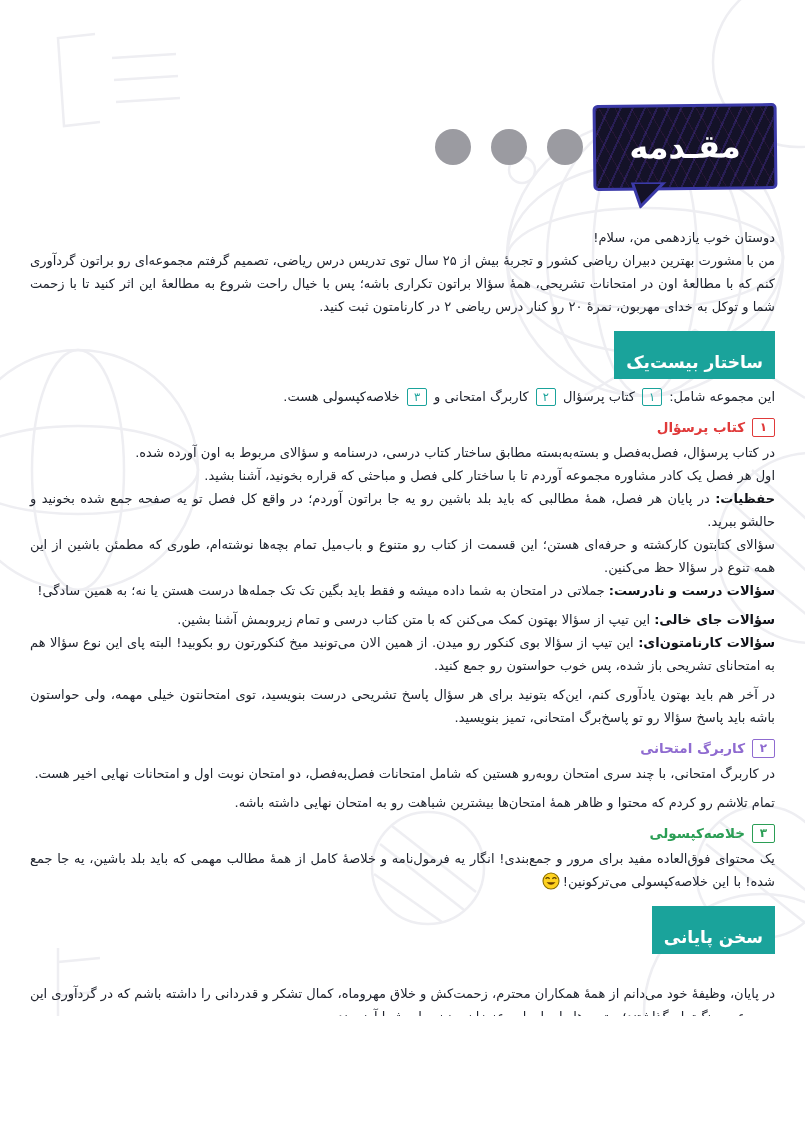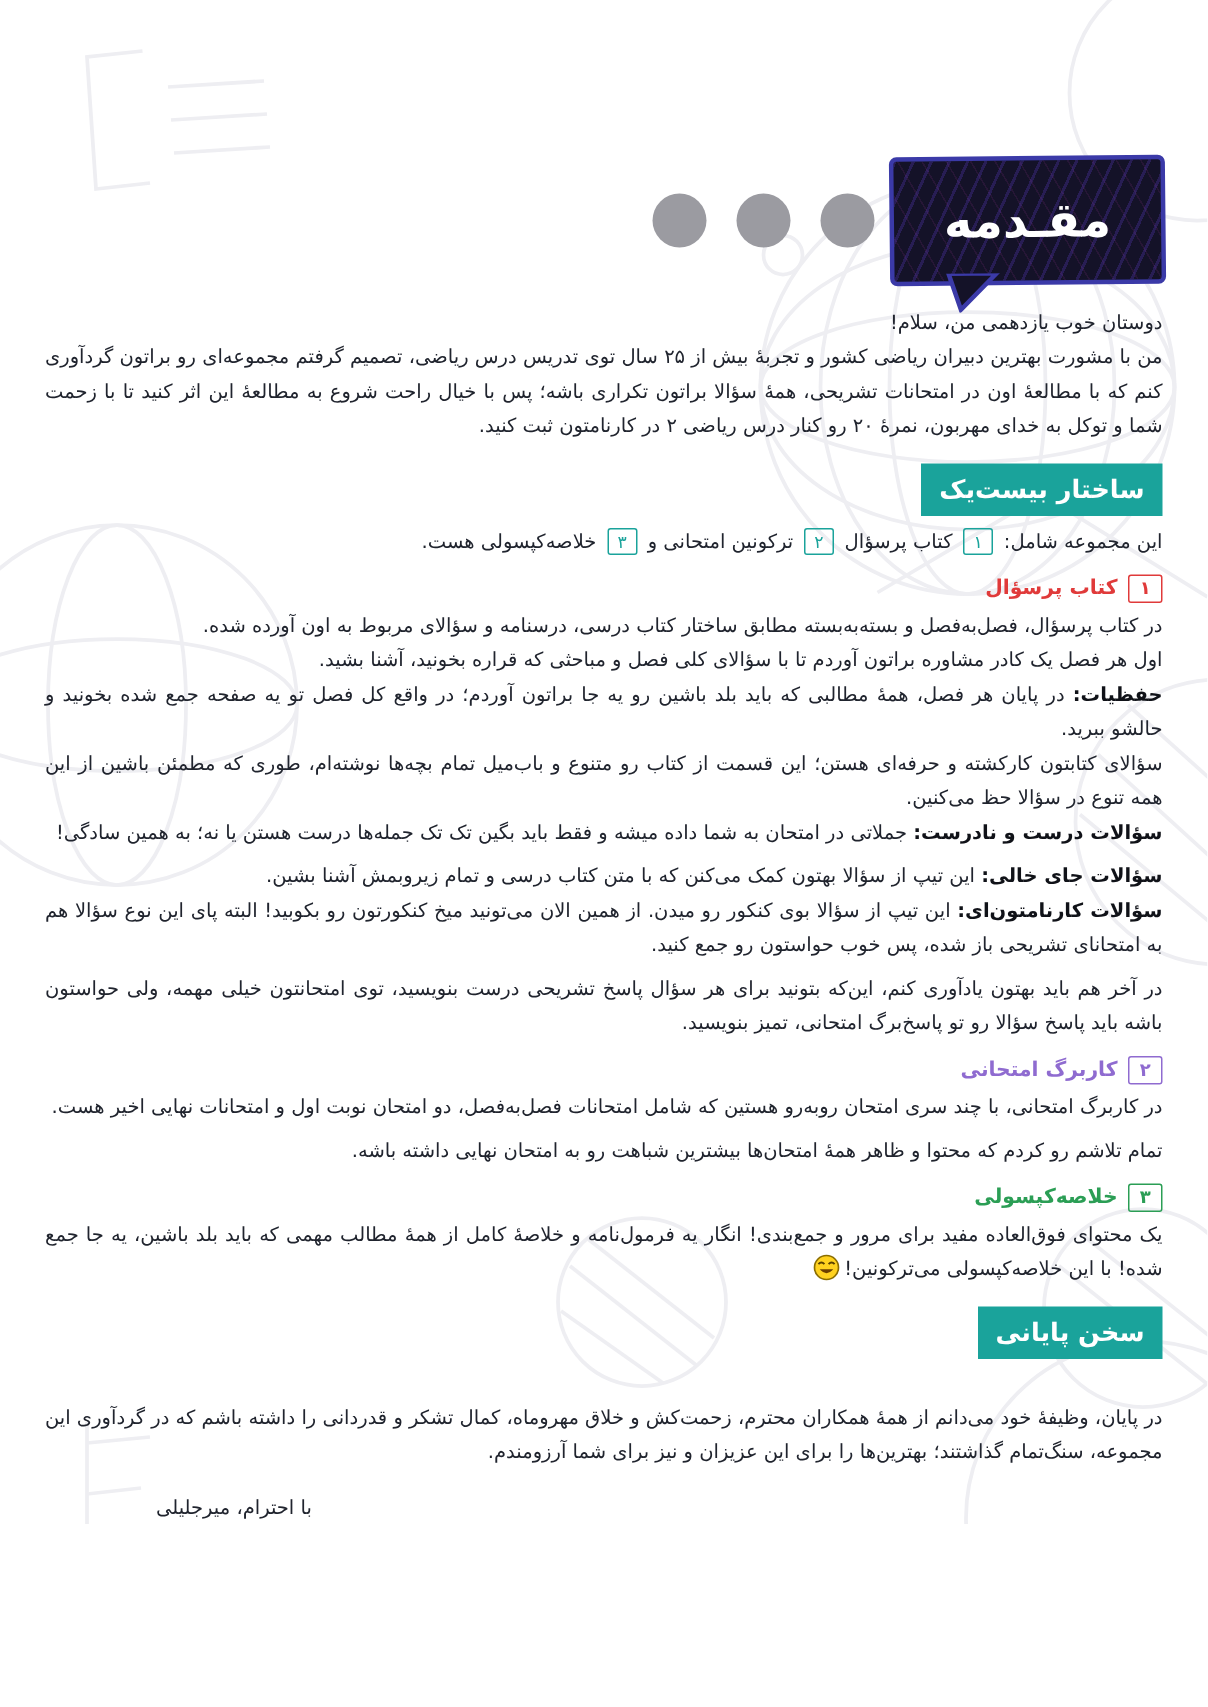--- a/index.html
+++ b/index.html
@@ -16,25 +16,25 @@
     position:absolute;top:104px;right:28px;width:178px;height:80px;
     background:#141228;border:3px solid #3b3aa8;border-radius:5px;
     display:flex;align-items:center;justify-content:center;
     transform:rotate(-0.6deg);
     background-image:repeating-linear-gradient(115deg,rgba(110,70,240,0.22) 0 2px,transparent 2px 11px),
                      repeating-linear-gradient(60deg,rgba(200,60,180,0.10) 0 1px,transparent 1px 14px);
   }
   .bubble-title{color:#ffffff;font-size:32px;font-weight:bold;letter-spacing:1px;}
   .bubble-tail{position:absolute;bottom:-21px;left:34px;}
   
-  .content{position:absolute;top:204px;right:30px;left:30px;font-size:13px;line-height:23px;}
+  .content{position:absolute;top:226px;right:30px;left:30px;font-size:13px;line-height:23px;}
   .para{margin:0;text-align:justify;}
   .greeting{margin:0;text-align:right;}
   .bar{
-    display:inline-block;margin:13px 0 6px 0;padding:7px 12px 6px 12px;
+    display:inline-block;margin:13px 0 6px 0;padding:20px 12px 6px 12px;
     background:#1aa39b;color:#ffffff;font-size:17px;font-weight:bold;line-height:22px;
   }
   .sec{margin:8px 0 2px 0;font-size:13.5px;font-weight:bold;display:flex;align-items:center;gap:7px;}
   .sec .numbox{
     display:inline-block;min-width:13px;padding:0 4px;text-align:center;
     border:1.4px solid currentColor;border-radius:2px;font-size:12px;line-height:17px;
   }
   .red{color:#e03a3a;}
   .purple{color:#8f6bd0;}
   .green{color:#2b9e55;}
@@ -133,28 +133,28 @@
     </svg>
   </div>
 
   <main class="content">
 
     <p class="greeting">دوستان خوب یازدهمی من، سلام!</p>
     <p class="para">من با مشورت بهترین دبیران ریاضی کشور و تجربۀ بیش از ۲۵ سال توی تدریس درس ریاضی، تصمیم گرفتم مجموعه‌ای رو براتون گردآوری کنم که با مطالعۀ اون در امتحانات تشریحی، همۀ سؤالا براتون تکراری باشه؛ پس با خیال راحت شروع به مطالعۀ این اثر کنید تا با زحمت شما و توکل به خدای مهربون، نمرۀ ۲۰ رو کنار درس ریاضی ۲ در کارنامتون ثبت کنید.</p>
 
     <h2 class="bar">ساختار بیست‌یک</h2>
 
-    <p class="para"><span>این مجموعه شامل: </span><span class="inline-badge">۱</span><span> کتاب پرسؤال </span><span class="inline-badge">۲</span><span> ترکونین امتحانی و </span><span class="inline-badge">۳</span><span> خلاصه‌کپسولی هست.</span></p>
+    <p class="para"><span>این مجموعه شامل: </span><span class="inline-badge">۱</span><span> کتاب پرسؤال </span><span class="inline-badge">۲</span><span> کاربرگ امتحانی و </span><span class="inline-badge">۳</span><span> خلاصه‌کپسولی هست.</span></p>
 
     <h3 class="sec red">
       <span class="numbox">۱</span>
       <span>کتاب پرسؤال</span>
     </h3>
     <p class="para">در کتاب پرسؤال، فصل‌به‌فصل و بسته‌به‌بسته مطابق ساختار کتاب درسی، درسنامه و سؤالای مربوط به اون آورده شده.</p>
-    <p class="para">اول هر فصل یک کادر مشاوره براتون آوردم تا با سؤالای کلی فصل و مباحثی که قراره بخونید، آشنا بشید.</p>
+    <p class="para">اول هر فصل یک کادر مشاوره مجموعه آوردم تا با ساختار کلی فصل و مباحثی که قراره بخونید، آشنا بشید.</p>
     <p class="para"><b class="lead">حفظیات:</b><span> در پایان هر فصل، همۀ مطالبی که باید بلد باشین رو یه جا براتون آوردم؛ در واقع کل فصل تو یه صفحه جمع شده بخونید و حالشو ببرید.</span></p>
     <p class="para">سؤالای کتابتون کارکشته و حرفه‌ای هستن؛ این قسمت از کتاب رو متنوع و باب‌میل تمام بچه‌ها نوشته‌ام، طوری که مطمئن باشین از این همه تنوع در سؤالا حظ می‌کنین.</p>
     <p class="para"><b class="lead">سؤالات درست و نادرست:</b><span> جملاتی در امتحان به شما داده میشه و فقط باید بگین تک تک جمله‌ها درست هستن یا نه؛ به همین سادگی!</span></p>
     <p class="para gap-top"><b class="lead">سؤالات جای خالی:</b><span> این تیپ از سؤالا بهتون کمک می‌کنن که با متن کتاب درسی و تمام زیروبمش آشنا بشین.</span></p>
     <p class="para"><b class="lead">سؤالات کارنامتون‌ای:</b><span> این تیپ از سؤالا بوی کنکور رو میدن. از همین الان می‌تونید میخ کنکورتون رو بکوبید! البته پای این نوع سؤالا هم به امتحانای تشریحی باز شده، پس خوب حواستون رو جمع کنید.</span></p>
     <p class="para gap-top">در آخر هم باید بهتون یادآوری کنم، این‌که بتونید برای هر سؤال پاسخ تشریحی درست بنویسید، توی امتحانتون خیلی مهمه، ولی حواستون باشه باید پاسخ سؤالا رو تو پاسخ‌برگ امتحانی، تمیز بنویسید.</p>
 
     <h3 class="sec purple">
       <span class="numbox">۲</span>
       <span>کاربرگ امتحانی</span>

